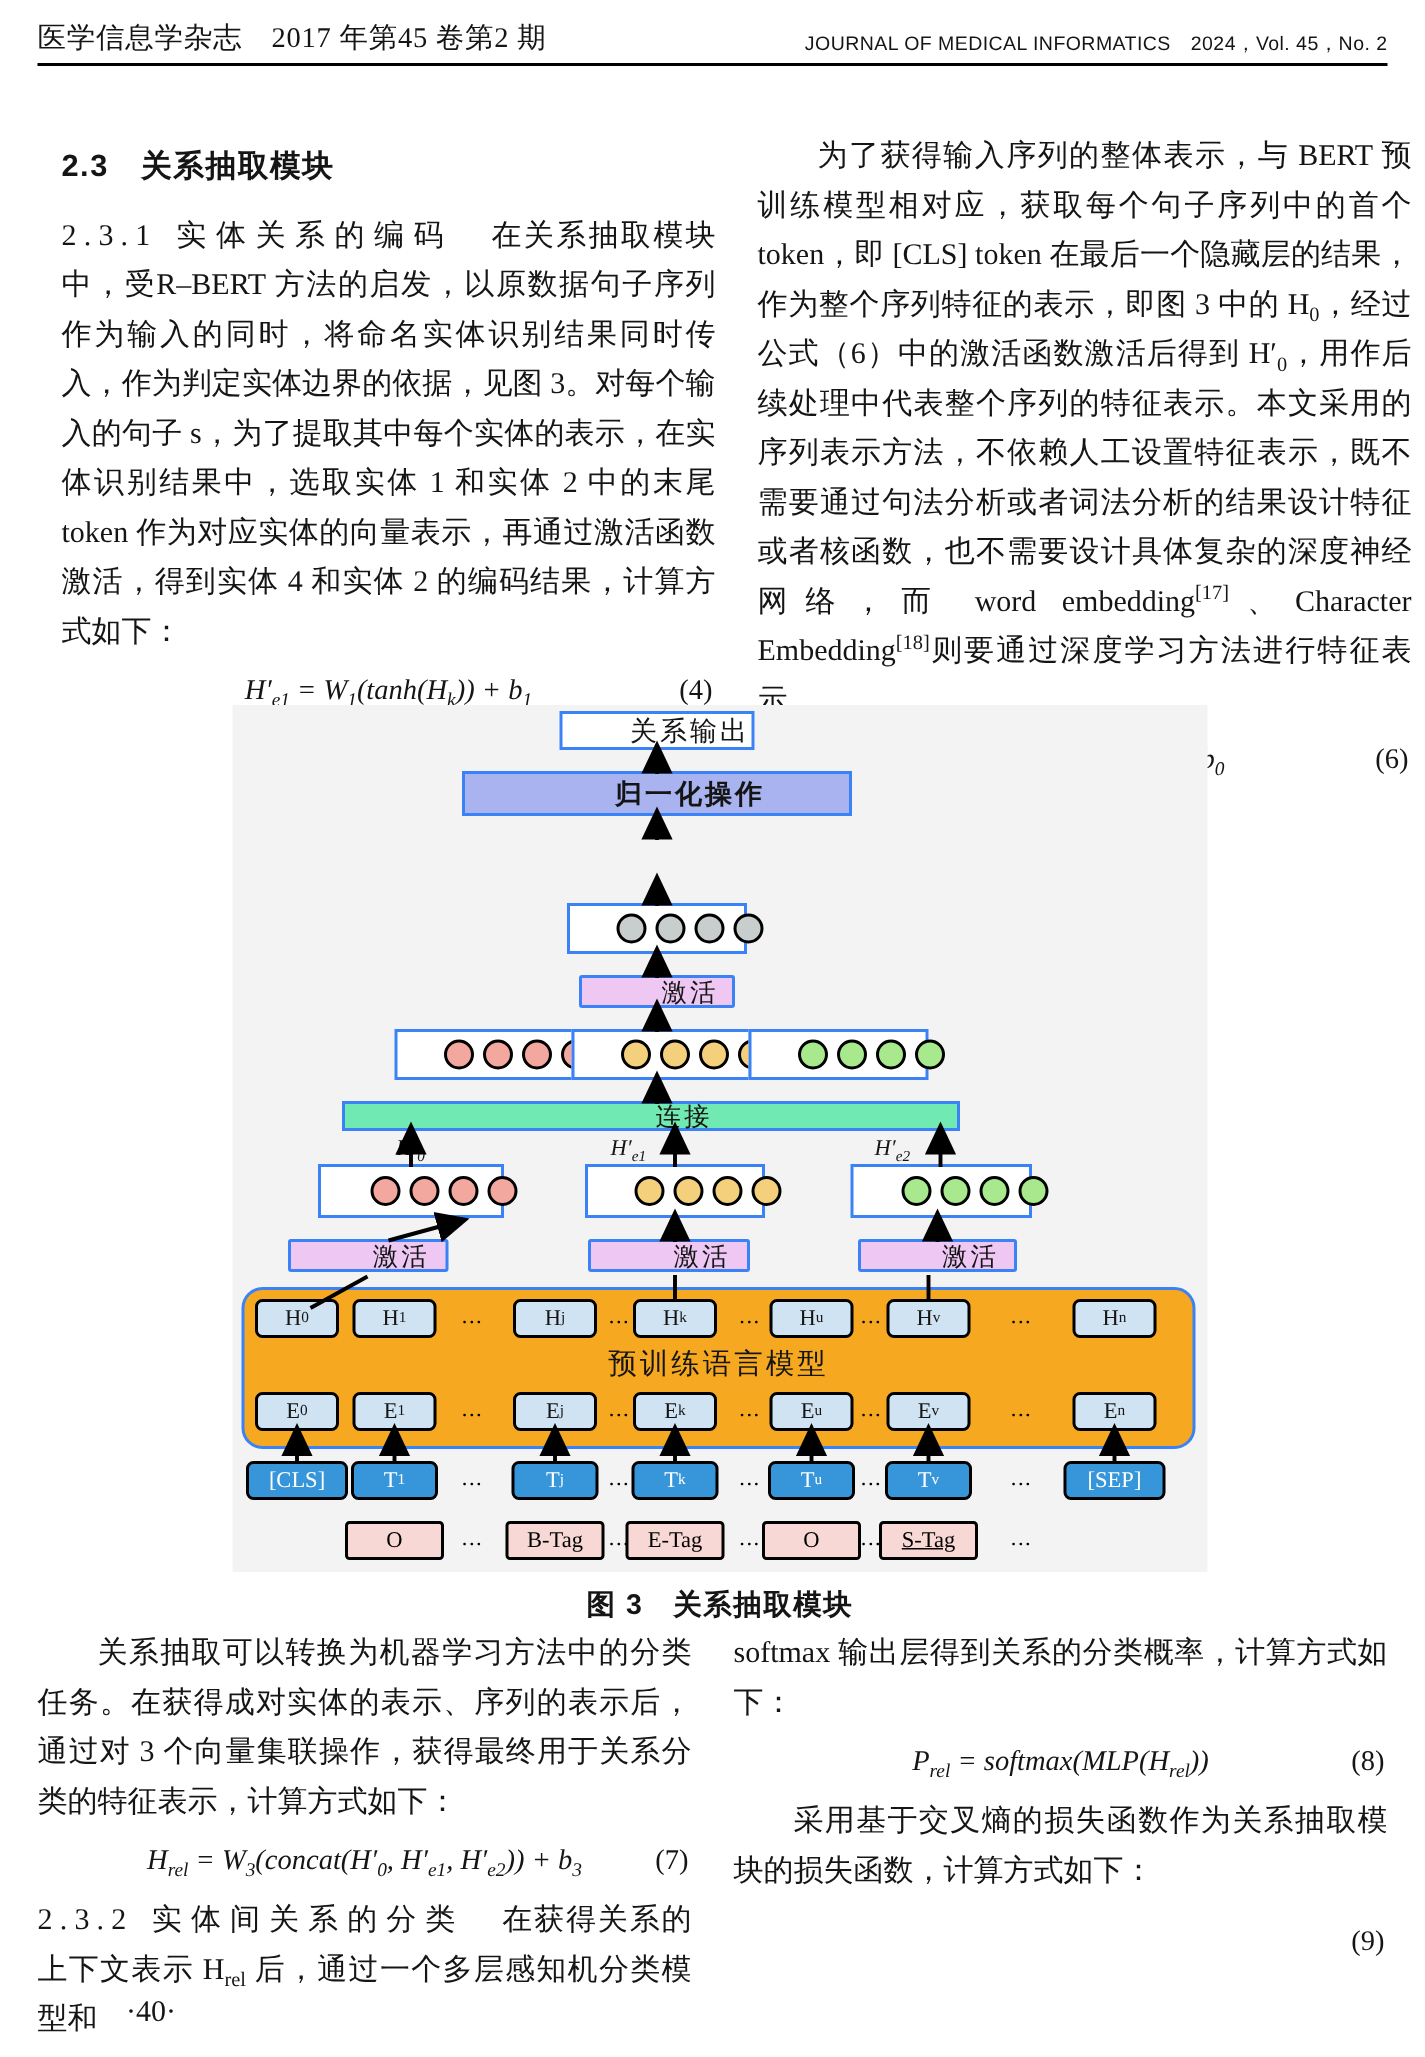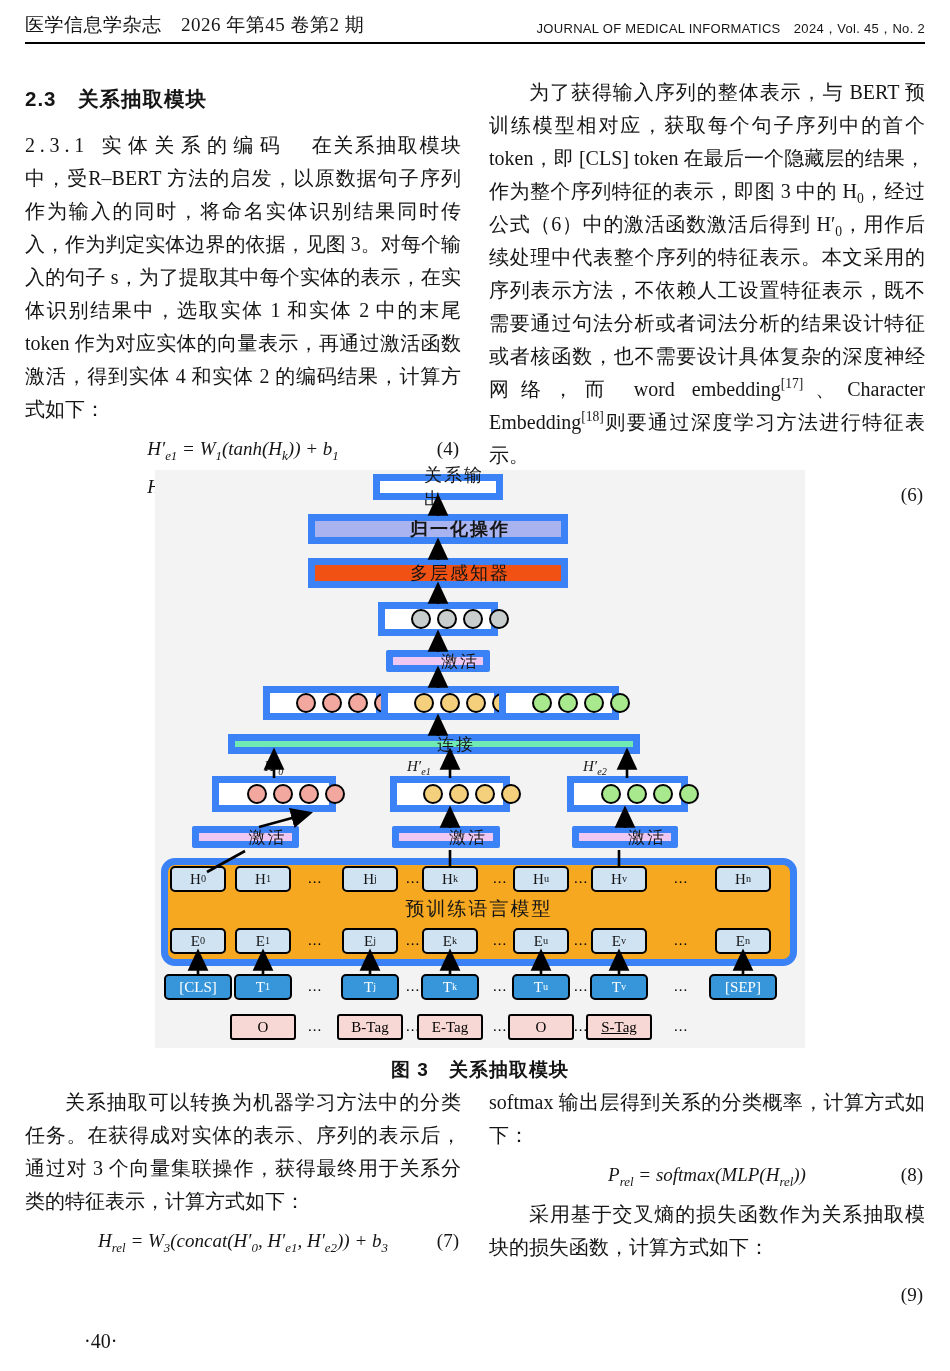--- a/index.html
+++ b/index.html
@@ -12,21 +12,21 @@
     position:absolute;top:12px;left:25px;right:25px;height:32px;
     border-bottom:2px solid #000;
     display:flex;justify-content:space-between;align-items:flex-end;
     padding-bottom:4px;box-sizing:border-box;
   }
   .header-left{font-size:19px;letter-spacing:.5px;}
   .header-right{font-family:"Liberation Sans","DejaVu Sans",sans-serif;font-size:13px;letter-spacing:.3px;}
   
   .cols{position:absolute;left:25px;width:900px;display:flex;gap:28px;}
   .col{width:436px;font-size:20px;line-height:33px;text-align:justify;}
-  #top-cols{top:76px;}
+  #top-cols{top:88px;margin-left:16px;}
   #bottom-cols{top:1086px;}
   .sec-heading{
     font-family:"Liberation Sans","DejaVu Sans",sans-serif;font-weight:bold;
     font-size:20.5px;margin:6px 0 14px 0;text-align:left;letter-spacing:1px;
   }
   .runin{letter-spacing:.24em;}
   .runin-gap{display:inline-block;width:1.2em;}
   .num-gap{display:inline-block;width:.55em;}
   p{margin:0;}
   .para{text-indent:2em;}
@@ -36,21 +36,21 @@
   .eq .eq-num{position:absolute;right:2px;top:0;font-style:normal;}
   sub,sup{font-size:68%;line-height:0;}
   
   #figure-wrap{position:absolute;left:150px;top:470px;width:660px;}
   #fig-canvas{position:relative;width:650px;height:578px;margin:0 auto;background:#f3f3f3;}
   .fig-caption{
     text-align:center;font-family:"Liberation Sans","DejaVu Sans",sans-serif;
     font-weight:bold;font-size:19px;margin-top:9px;letter-spacing:1px;
   }
   .fbox{
-    position:absolute;border:7px solid #3b82f6;background:#fff;box-sizing:border-box;
+    position:absolute;border:2px solid #3b82f6;background:#fff;box-sizing:border-box;
     display:flex;align-items:center;justify-content:center;gap:6px;
     font-size:18px;letter-spacing:2px;padding-left:44px;
   }
   .fbox.norm{background:var(--c-normalize,#a8b3f0);}
   .fbox.mlp{background:var(--c-mlp,#f15113);}
   .fbox.act{background:var(--c-activation,#eec8f3);font-size:17px;border-radius:2px;}
   .fbox.concat{background:var(--c-concat,#70e9b3);}
   .fbox.orange{background:var(--c-pretrain_bg,#f5a820);border-radius:14px;}
   .circle{width:20px;height:20px;border-radius:50%;border:2px solid #000;box-sizing:border-box;flex:0 0 auto;}
   .c-gray{background:var(--c-circle_gray,#c7cecd);}
@@ -69,21 +69,21 @@
   .cell.tag{background:var(--c-tag_bg,#f8d8d4);color:#000;width:66px;border-radius:3px;}
   .dots{position:absolute;transform:translateX(-50%);font-size:15px;letter-spacing:1px;color:#000;}
   #fig-arrows{position:absolute;left:0;top:0;width:650px;height:578px;pointer-events:none;}
   
   .page-number{position:absolute;left:38px;top:1330px;font-size:20px;margin-left:46px;}
 </style>
 </head>
 <body>
 
 <div class="header">
-  <span class="header-left">医学信息学杂志　2026 年第45 卷第2 期</span>
+  <span class="header-left">医学信息学杂志　2017 年第45 卷第2 期</span>
   <span class="header-right">JOURNAL OF MEDICAL INFORMATICS　2024，Vol. 45，No. 2</span>
 </div>
 
 <div class="cols" id="top-cols">
   <div class="col">
     <div class="sec-heading">2.3　关系抽取模块</div>
     <p class="para noindent"><span class="runin">2.3.1</span><span class="num-gap"></span><span class="runin">实体关系的编码</span><span class="runin-gap"></span><span>在关系抽取模块中，受R–BERT 方法的启发，以原数据句子序列作为输入的同时，将命名实体识别结果同时传入，作为判定实体边界的依据，见图 3。对每个输入的句子 s，为了提取其中每个实体的表示，在实体识别结果中，选取实体 1 和实体 2 中的末尾 token 作为对应实体的向量表示，再通过激活函数激活，得到实体 4 和实体 2 的编码结果，计算方式如下：</span></p>
     <div class="eq">
       <span>H′<sub>e1</sub> = W<sub>1</sub>(tanh(H<sub>k</sub>)) + b<sub>1</sub></span>
       <span class="eq-num">(4)</span>
@@ -100,21 +100,20 @@
       <span class="eq-num">(6)</span>
     </div>
   </div>
 </div>
 
 <div id="figure-wrap">
   <div id="fig-canvas">
 
     <div class="fbox" style="left:218px;top:4px;width:130px;height:26px;">关系输出</div>
     <div class="fbox norm" style="left:153px;top:44px;width:260px;height:30px;font-weight:bold;">归一化操作</div>
-    <div class="fbox mlp" style="left:153px;top:88px;width:260px;height:30px;">多层感知器</div>
 
     <div class="fbox" style="left:223px;top:132px;width:120px;height:34px;">
       <span class="circle c-gray"></span>
         <span class="circle c-gray"></span>
         <span class="circle c-gray"></span>
         <span class="circle c-gray"></span>
     </div>
 
     <div class="fbox act" style="left:231px;top:180px;width:104px;height:22px;">激活</div>
 
@@ -254,20 +253,21 @@
   <div class="fig-caption">图 3　关系抽取模块</div>
 </div>
 
 <div class="cols" id="bottom-cols">
   <div class="col">
     <p class="para">关系抽取可以转换为机器学习方法中的分类任务。在获得成对实体的表示、序列的表示后，通过对 3 个向量集联操作，获得最终用于关系分类的特征表示，计算方式如下：</p>
     <div class="eq">
       <span>H<sub>rel</sub> = W<sub>3</sub>(concat(H′<sub>0</sub>, H′<sub>e1</sub>, H′<sub>e2</sub>)) + b<sub>3</sub></span>
       <span class="eq-num">(7)</span>
     </div>
+    <p class="para noindent"><span class="runin">2.3.2</span><span class="num-gap"></span><span class="runin">实体间关系的分类</span><span class="runin-gap"></span><span>在获得关系的上下文表示 H<sub>rel</sub> 后，通过一个多层感知机分类模型和</span></p>
   </div>
   <div class="col">
     <p class="para noindent">softmax 输出层得到关系的分类概率，计算方式如下：</p>
     <div class="eq">
       <span>P<sub>rel</sub> = softmax(MLP(H<sub>rel</sub>))</span>
       <span class="eq-num">(8)</span>
     </div>
     <p class="para">采用基于交叉熵的损失函数作为关系抽取模块的损失函数，计算方式如下：</p>
     <div class="eq" style="margin-top:16px;">
       <span class="eq-num">(9)</span>

